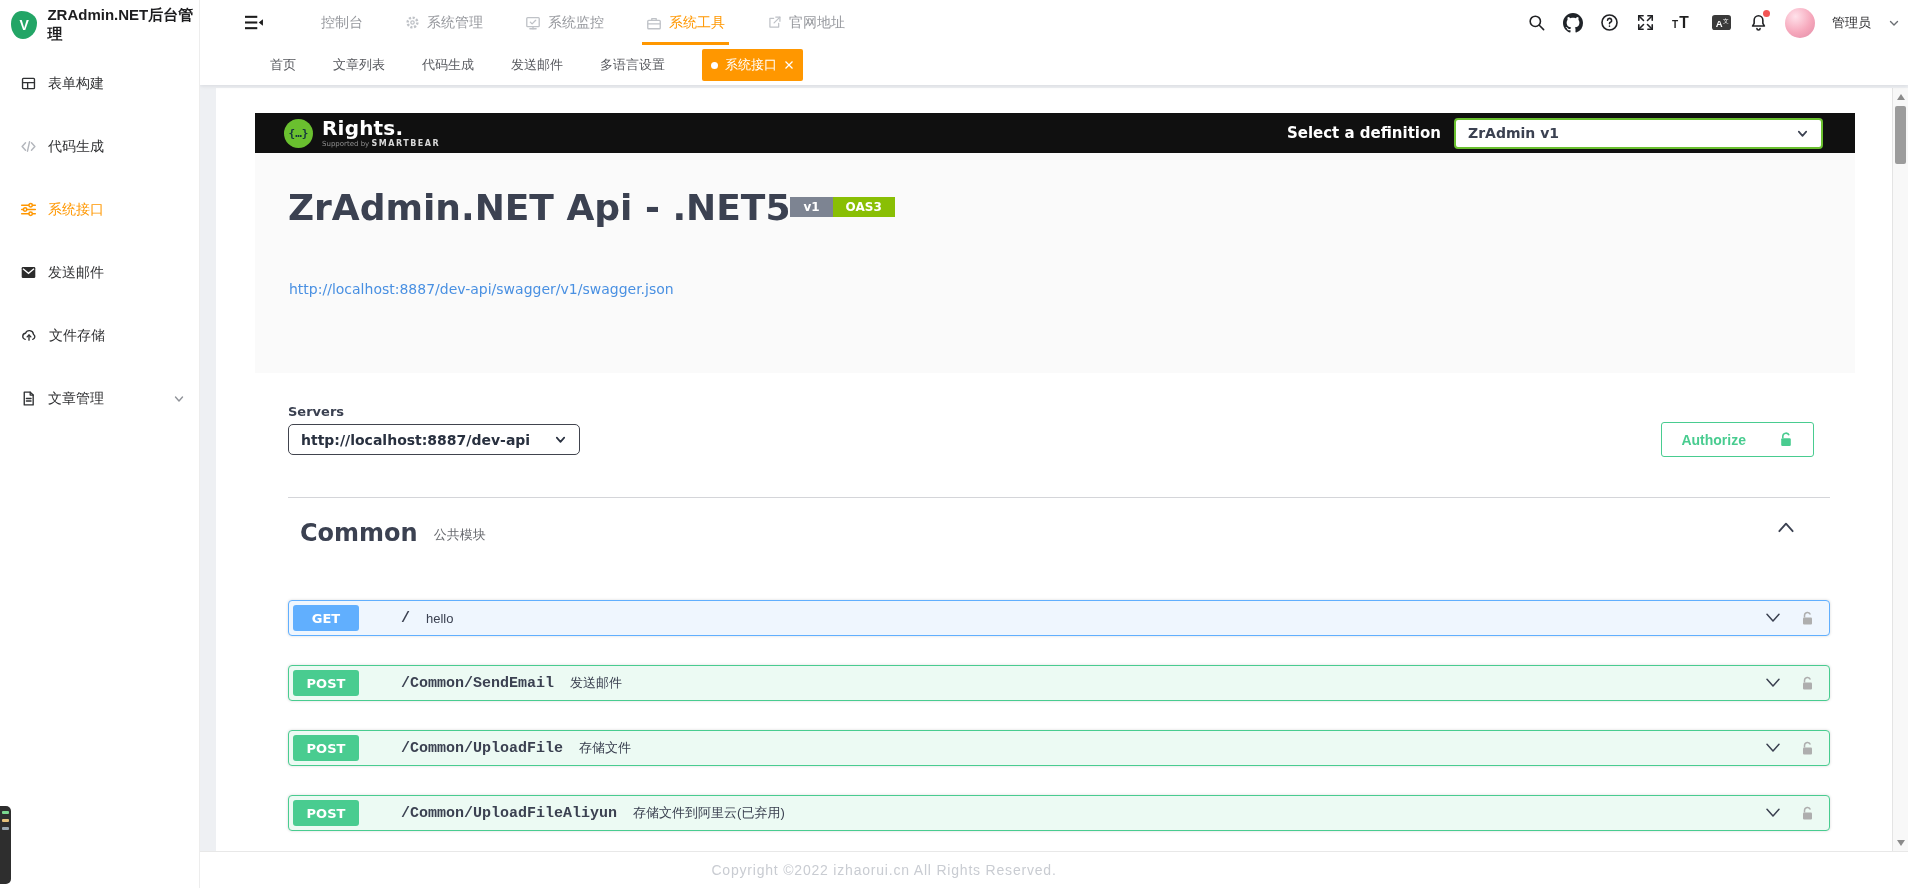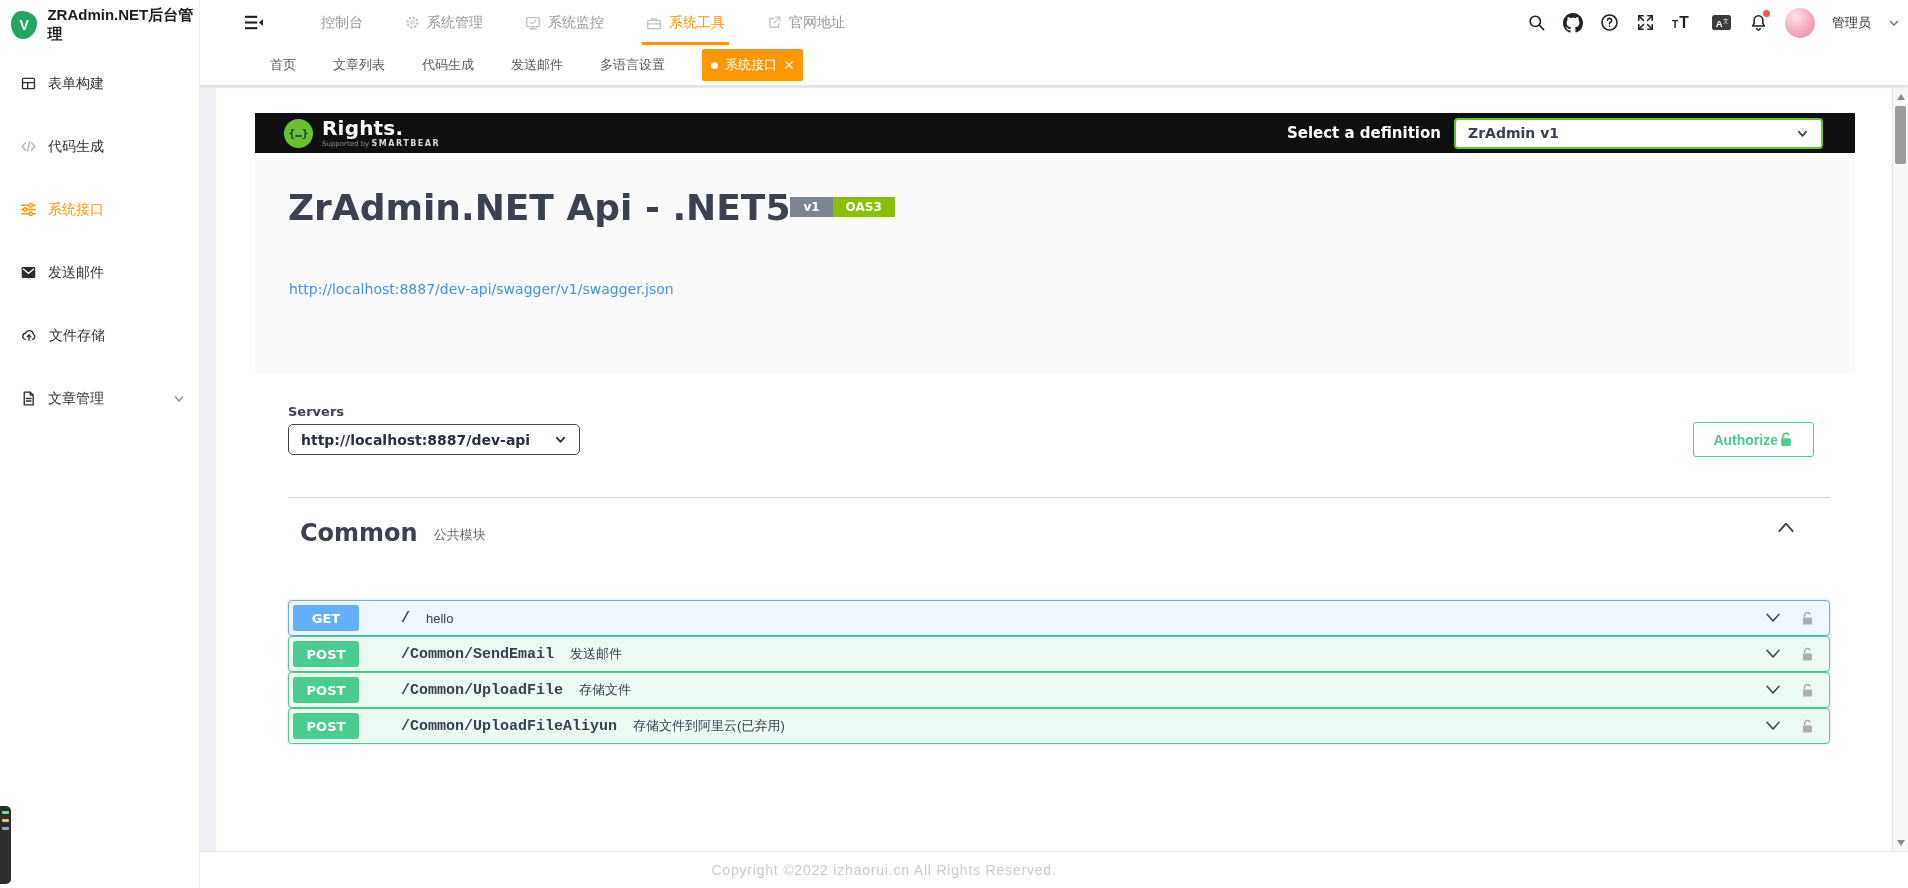--- a/index.html
+++ b/index.html
@@ -79,32 +79,32 @@
   .stamp{font-size:12px;font-weight:700;color:#fff;border-radius:0;padding:4px 13px;margin-top:10px;line-height:12px}
   .stamp.v{background:#7d8492}
   .stamp.oas{background:#89bf04}
   .sw-link{position:absolute;left:34px;top:128px;font-size:14px;color:#4990e2;text-decoration:none;cursor:pointer}
 
   .sw-servers-label{left:72px;top:316px;font-size:13px;font-weight:700;color:#3b4151}
   .sw-server-select{left:72px;top:336px;width:292px;height:31px;border:1.5px solid #41444e;border-radius:5px;
                     display:flex;align-items:center;justify-content:space-between;padding:0 12px;cursor:pointer;
                     font-weight:700;font-size:14px;color:#28303f;box-sizing:border-box;background:#fff}
   .sw-authorize{right:78px;top:334px;height:35px;border:1.5px solid #49cc90;border-radius:3px;background:#fff;
-                color:#49cc90;font-weight:700;font-size:14px;display:flex;align-items:center;gap:0;
+                color:#49cc90;font-weight:700;font-size:14px;display:flex;align-items:center;gap:32px;
                 padding:0 19px;cursor:pointer;box-sizing:border-box}
   .sw-divider{left:72px;top:409px;width:1542px;height:1px;background:rgba(59,65,81,.22)}
 
   .sw-sec-header{left:72px;top:431px;width:1542px;height:46px;display:flex;
                  padding-left:12px;box-sizing:border-box;cursor:pointer}
   .sec-name{font-size:24px;font-weight:700;color:#3b4151}
   .sec-desc{font-size:13px;color:#67696e;margin-left:16px;margin-top:7px;font-family:"Liberation Sans",sans-serif}
   .sec-chevron{margin-left:auto;margin-right:34px}
 
   .op-list{position:absolute;left:72px;top:512px;width:1542px}
-  .op-row{height:36px;border-radius:4px;display:flex;align-items:center;cursor:pointer;
+  .op-row{height:36px;border-radius:4px;display:flex;align-items:center;margin-bottom:29px;cursor:pointer;
           box-sizing:border-box;padding:0 14px 0 4px;box-shadow:0 0 3px rgba(0,0,0,.15)}
   .op-row.get{background:#eff6fe;border:1px solid #61affe}
   .op-row.post{background:#ecfaf3;border:1px solid #49cc90}
   .op-badge{width:66px;height:26px;border-radius:3px;color:#fff;font-weight:700;font-size:13px;
             display:grid;place-items:center}
   .op-row.get .op-badge{background:#61affe}
   .op-row.post .op-badge{background:#49cc90}
   .op-path{margin-left:42px;font-family:"Liberation Mono",monospace;font-weight:700;font-size:15px;color:#3b4151}
   .op-desc{margin-left:16px;font-size:13px;color:#3b4151;font-family:"Liberation Sans",sans-serif}
   .op-right{margin-left:auto;display:flex;align-items:center;gap:18px}

